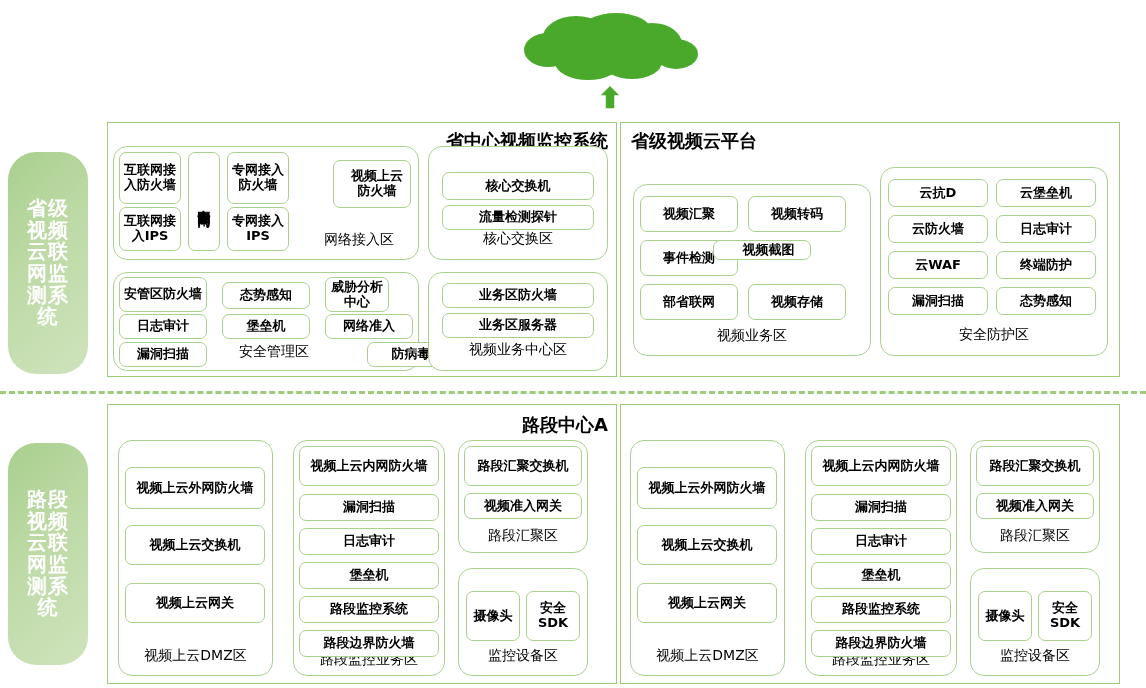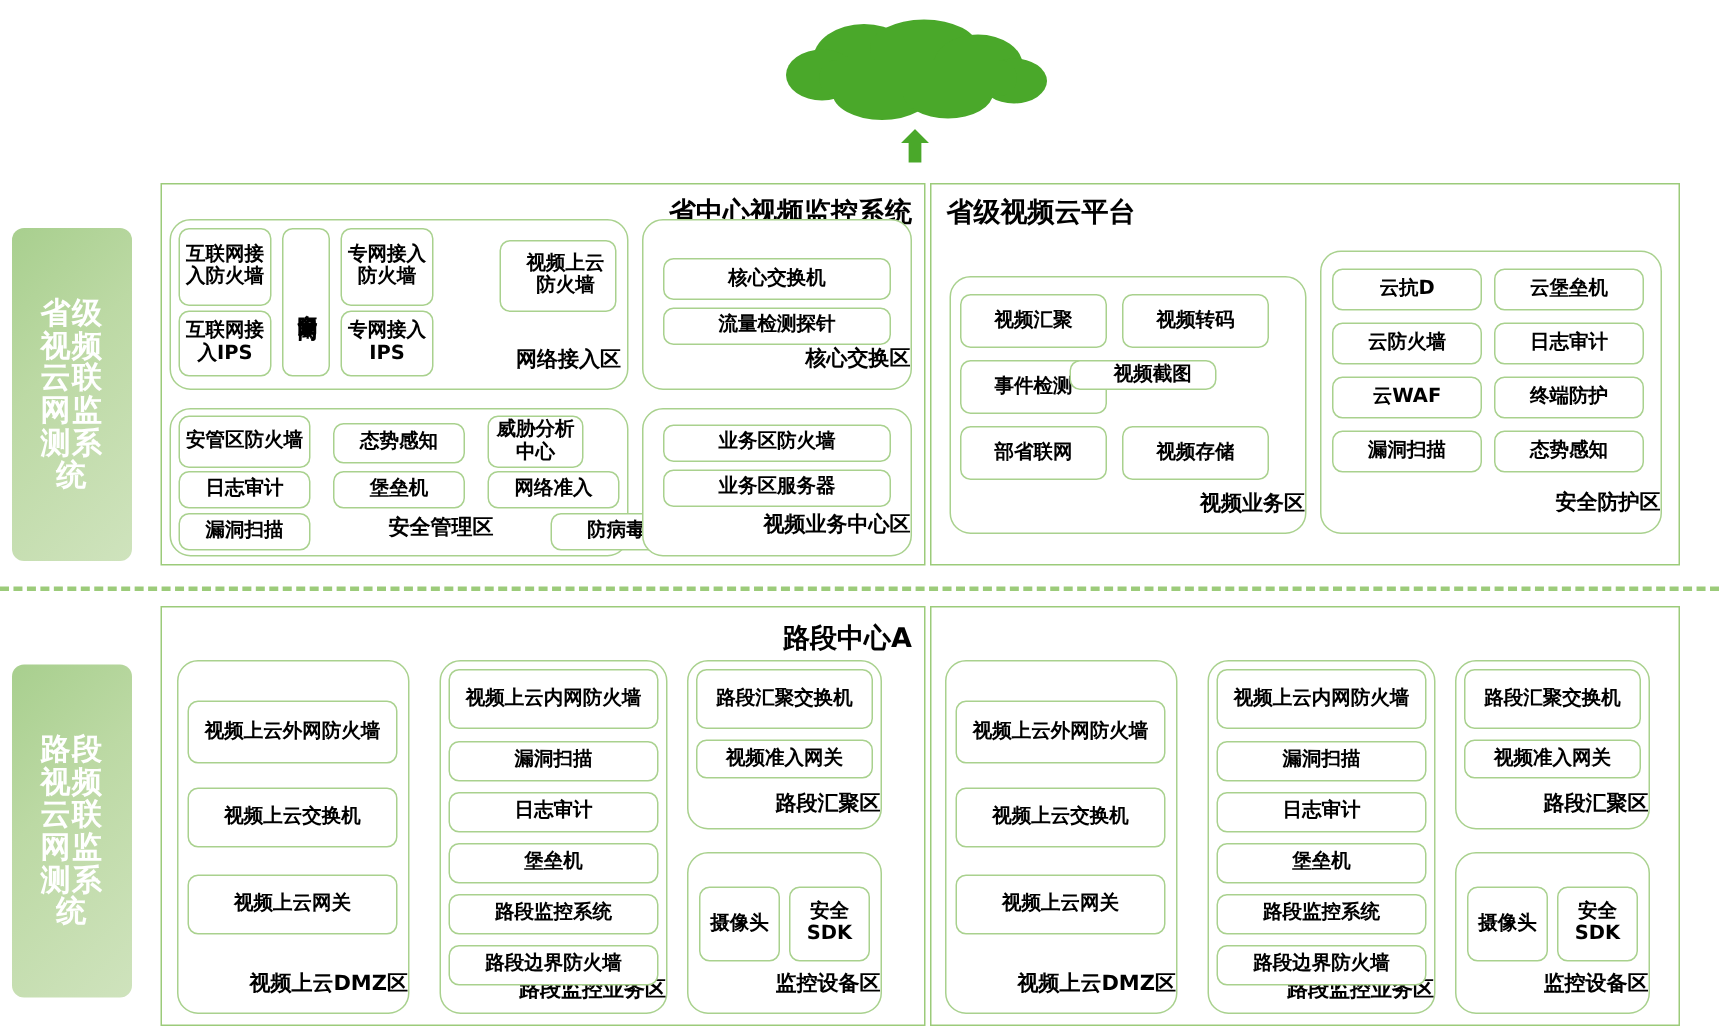--- a/index.html
+++ b/index.html
@@ -18,37 +18,37 @@
     font-size:14px;font-weight:bold;color:#000;letter-spacing:1px;
   }
   .up-arrow{position:absolute;left:597px;top:84px;width:26px;height:26px;}
 
   
   .panel{position:absolute;border:1px solid #9ccb7a;background:#fff;}
   .panel-title{position:absolute;font-size:18px;font-weight:bold;color:#000;white-space:nowrap;}
 
   
   .zone{position:absolute;border:1px solid #a9d18e;border-radius:14px;background:#fff;box-sizing:border-box;}
-  .zone-label{position:absolute;left:0;width:100%;text-align:right;font-size:14px;font-weight:bold;color:#000;}
+  .zone-label{position:absolute;left:0;width:100%;text-align:center;font-size:14px;font-weight:normal;color:#000;}
 
   
   .node{
     position:absolute;border:1px solid #a9d18e;border-radius:7px;background:#fff;
     display:flex;align-items:center;justify-content:center;text-align:center;
     font-size:13px;font-weight:bold;color:#000;line-height:1.12;box-sizing:border-box;
     padding:1px 2px;
   }
   .node.vert{
     writing-mode:vertical-rl;text-orientation:upright;letter-spacing:1px;
     line-height:1;
   }
 
   
   .sidetab{
-    position:absolute;border-radius:8px;
+    position:absolute;border-radius:28px;
     background:linear-gradient(135deg,#a8cf8e 0%,#bcd9a4 40%,#cfe3bd 100%);
     color:#ffffff;font-weight:bold;font-size:20px;line-height:1.08;
     display:flex;align-items:center;justify-content:center;text-align:center;
     padding:6px 10px;box-sizing:border-box;letter-spacing:1px;
   }
 
   
   .divider{
     position:absolute;left:0;top:391px;width:1146px;height:0;
     border-top:3px dashed #9ccb7a;

